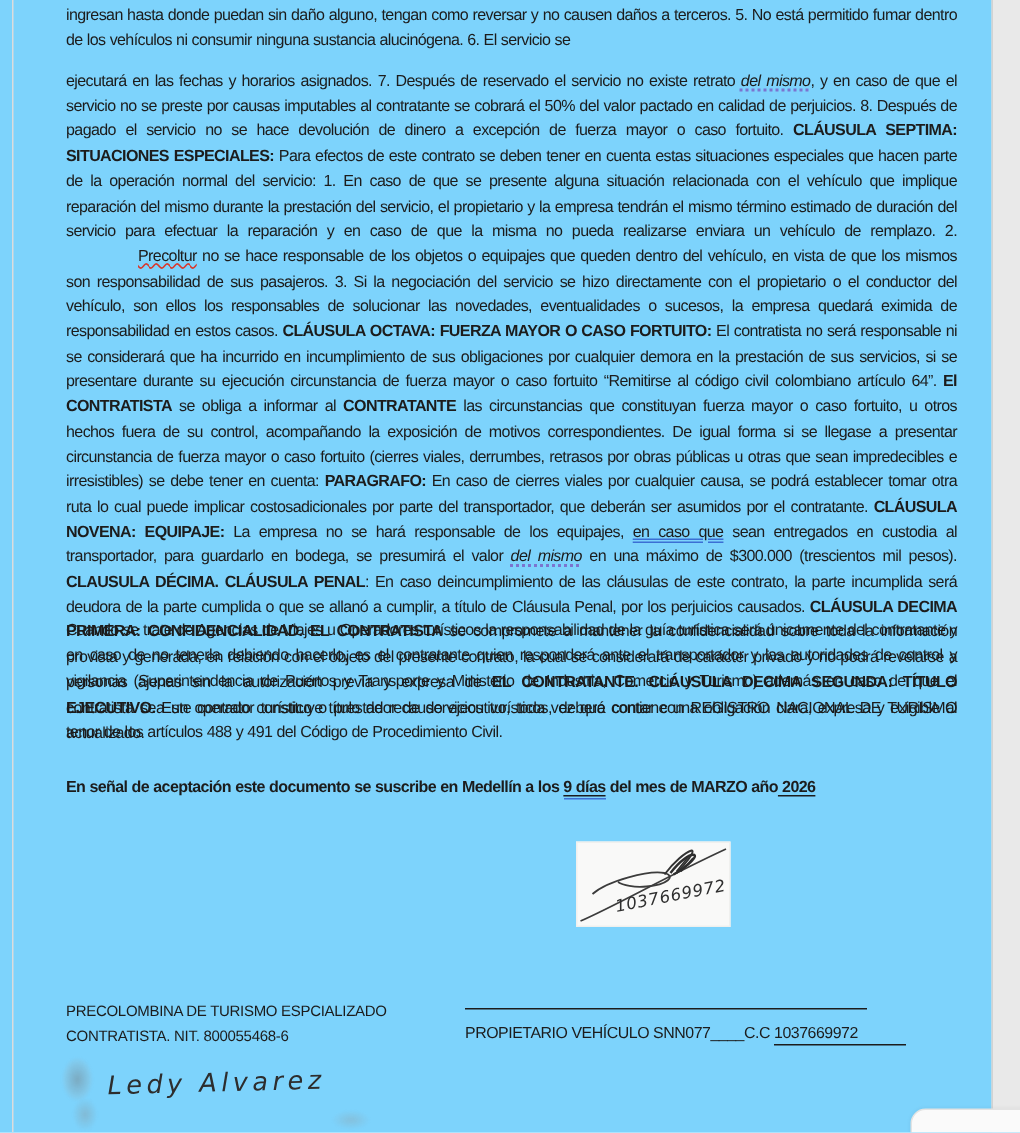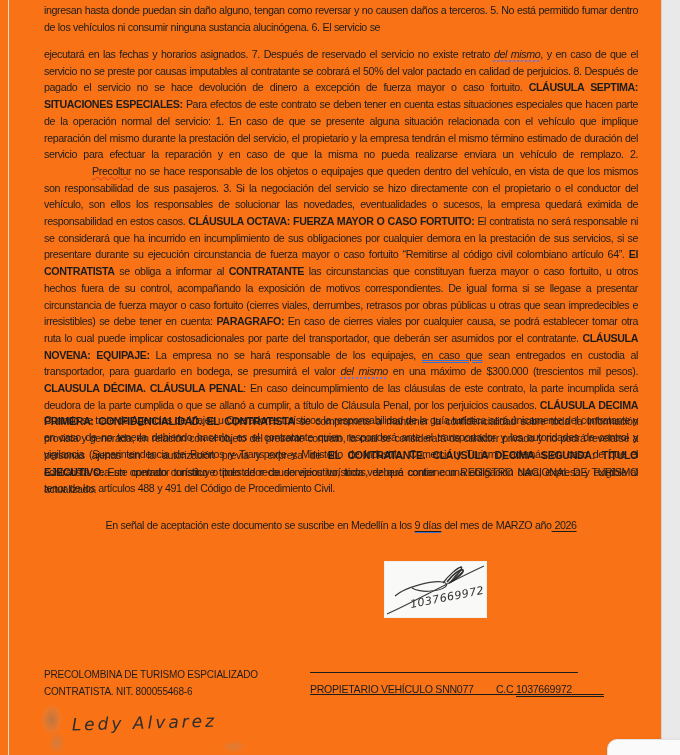--- a/index.html
+++ b/index.html
@@ -1,36 +1,36 @@
 <!DOCTYPE html>
 <html><head>
 <meta charset="utf-8">
 <style>
   html,body{margin:0;padding:0;}
   body{
     width:680px;height:755px;overflow:hidden;
     background:#ffffff;
     font-family:"Liberation Sans","DejaVu Sans",sans-serif;
   }
-  .screen{position:relative;width:680px;height:755px;overflow:hidden;background:#f97316;}
+  .screen{position:relative;width:680px;height:755px;overflow:hidden;background:#7dd3fc;}
   
   .page-border-left{position:absolute;left:8px;top:0;bottom:0;width:1px;background:#dcdcdc;}
   .right-strip{position:absolute;left:661px;top:0;width:19px;height:755px;background:#e9e9e9;border-left:1px solid #d2d2d2;box-sizing:border-box;}
   
   .para{
     position:absolute;left:44px;width:594px;
     text-align:justify;
     color:#1c1c1c;
     font-size:10.7px;letter-spacing:-0.4px;line-height:17.2px;
     word-spacing:0.2px;
   }
   #para-a{top:2px;}
   #para-b{top:46px;line-height:16.7px;}
   #para-c{top:412px;}
-  #para-d{top:517px;text-align:center;}
+  #para-d{top:517px;text-align:left;font-weight:bold;}
   .b{font-weight:bold;}
   .u-dp{text-decoration:underline dotted 1.5px #7b74cf;text-underline-offset:2px;font-style:italic;}
   .u-sr{text-decoration:underline wavy 1px #d8372b;text-underline-offset:1px;padding-left:48px;}
   .u-db{text-decoration:underline double #3b6fd4;text-underline-offset:1px;}
   .u-bb{text-decoration:underline solid #1c1c1c;text-underline-offset:2px;border-bottom:1px solid #3b6fd4;padding-bottom:1px;}
   .u-k{text-decoration:underline solid #1c1c1c;text-underline-offset:2px;}
   
   .sig-image{
     position:absolute;left:384px;top:561px;width:103px;height:57px;
     background:#f9f9f8;border:1px solid #f0f0ee;box-sizing:border-box;
@@ -38,21 +38,21 @@
   
   .signer-left{
     position:absolute;left:44px;top:667px;width:260px;
     font-size:10px;letter-spacing:-0.2px;line-height:16.5px;color:#1c1c1c;
   }
   .signer-right{
     position:absolute;left:310px;top:672px;width:268px;
     font-size:10.6px;letter-spacing:-0.3px;color:#1c1c1c;
   }
   .signer-right .rule{border-top:1.3px solid #1c1c1c;height:10px;}
-  .signer-right .owner-line{white-space:nowrap;text-decoration:underline;}
+  .signer-right .owner-line{white-space:nowrap;}
   .cc-underlined{border-bottom:1.3px solid #1c1c1c;padding-bottom:1px;}
   
   .handwritten-name{
     position:absolute;left:72px;top:712px;width:190px;height:44px;
     transform:rotate(-1.5deg);
     font-family:"DejaVu Sans",sans-serif;
     font-size:17px;letter-spacing:3px;color:#2d2d2d;
     font-style:italic;
   }
   .ink-smudge{

